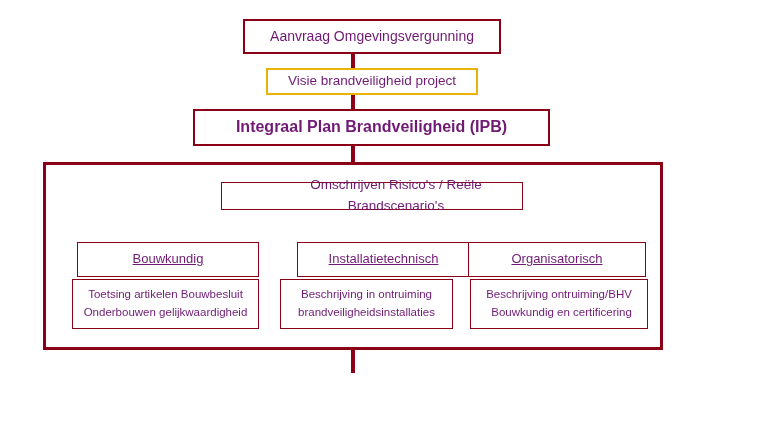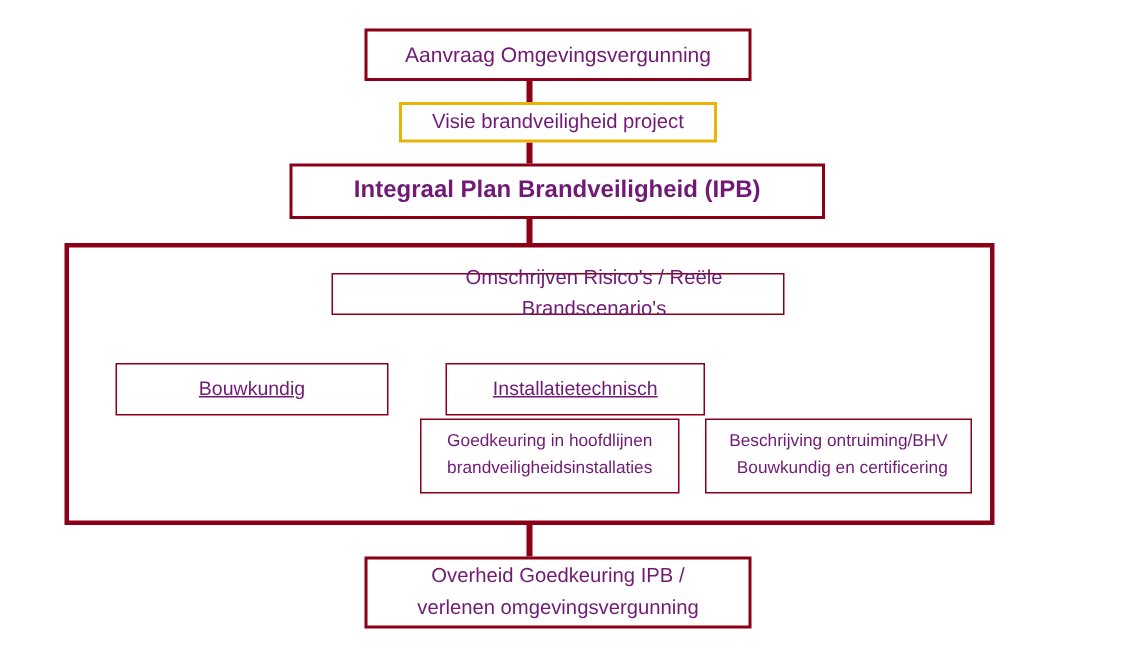--- a/index.html
+++ b/index.html
@@ -126,34 +126,37 @@
   <div class="node" id="node-omschrijven">
     <span class="lines">Omschrijven Risico's / Reële Brandscenario's</span>
   </div>
 
   <div class="node cat-box" id="node-cat-0">
     <span class="lines">Bouwkundig</span>
   </div>
   <div class="node cat-box" id="node-cat-1">
     <span class="lines">Installatietechnisch</span>
   </div>
+  <div class="node cat-box" id="node-cat-2">
+    <span class="lines">Organisatorisch</span>
+  </div>
 
+  <div class="node detail-box" id="node-detail-0">
+    <span class="lines">
+      <span>Toetsing artikelen Bouwbesluit</span><br>
+      <span>Onderbouwen gelijkwaardigheid</span>
+    </span>
+  </div>
   <div class="node detail-box" id="node-detail-1">
     <span class="lines">
-      <span>Goedkeuring in hoofdlijnen</span><br>
+      <span>Beschrijving in ontruiming</span><br>
       <span>brandveiligheidsinstallaties</span>
     </span>
   </div>
   <div class="node detail-box" id="node-detail-2">
     <span class="lines">
       <span>Beschrijving ontruiming/BHV</span><br>
       <span>Bouwkundig en certificering</span>
     </span>
   </div>
 
-  <div class="node" id="node-overheid">
-    <span class="lines">
-      <span>Overheid Goedkeuring IPB /</span><br>
-      <span>verlenen omgevingsvergunning</span>
-    </span>
-  </div>
 
 </div>
 
 </body></html>

